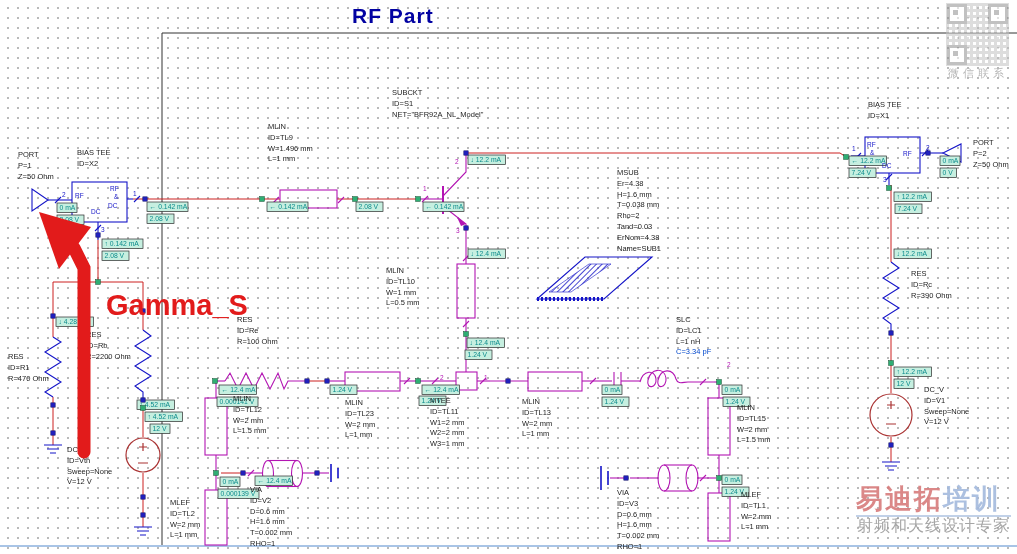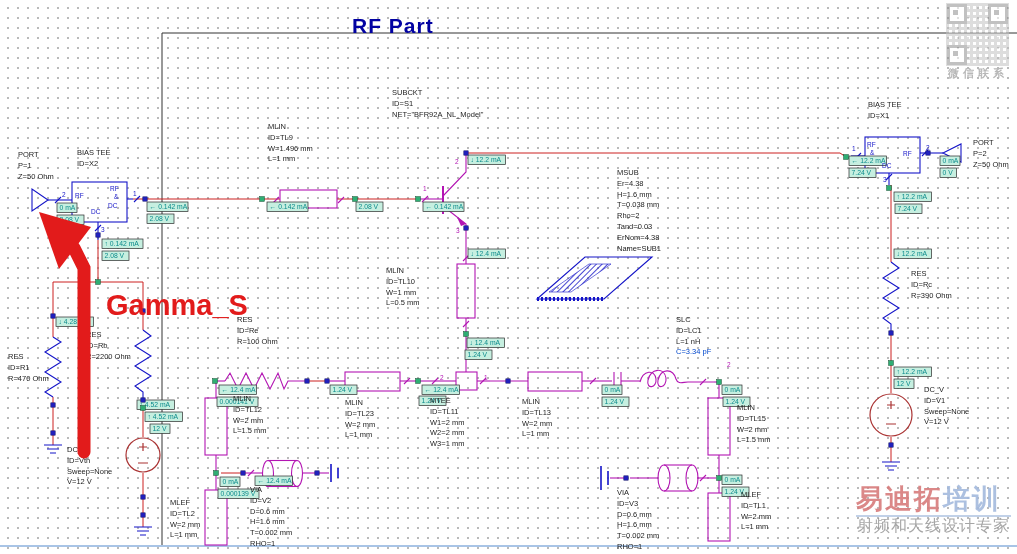--- a/index.html
+++ b/index.html
@@ -16,31 +16,31 @@
     font-family:"Liberation Sans",sans-serif;
   }
   svg text{font-family:"Liberation Sans","DejaVu Sans",sans-serif;}
   .wb{stroke:var(--blue);fill:none;stroke-width:1.1px;}
   .wr{stroke:var(--red);fill:none;stroke-width:1px;}
   .wp{stroke:var(--purple);fill:none;stroke-width:1.1px;}
   .wm{stroke:var(--maroon);fill:none;stroke-width:1.2px;}
   .frame{stroke:#333;stroke-width:1px;}
   .frameb{stroke:#a8c4e6;stroke-width:2px;}
   .overlay{position:absolute;}
-  #title{left:352px;top:14px;font-size:21px;font-weight:600;color:var(--titleblue);letter-spacing:1px;text-align:center;}
+  #title{left:352px;top:4px;font-size:21px;font-weight:600;color:var(--titleblue);letter-spacing:1px;text-align:center;}
   #gamma{left:106px;top:289px;font-size:29px;font-weight:bold;color:var(--arrow);}
   #qr{left:946px;top:3px;width:63px;height:63px;background:#fff;opacity:.55;}
   #qr .grid{position:absolute;inset:0;
     background-image:repeating-linear-gradient(0deg,#9a9a9a 0 3px,transparent 3px 6px),
                      repeating-linear-gradient(90deg,#9a9a9a 0 3px,transparent 3px 6px);
     background-blend-mode:lighten;opacity:.6;}
   #qr .f{position:absolute;width:14px;height:14px;border:3px solid #8f8f8f;background:#fff;}
   #qr .f i{position:absolute;left:3px;top:3px;width:5px;height:5px;background:#8f8f8f;display:block;}
   #qr .f1{left:1px;top:1px;} #qr .f2{right:1px;top:1px;} #qr .f3{left:1px;bottom:1px;}
-  #qrcap{left:941px;top:66px;width:74px;text-align:center;font-size:11px;letter-spacing:4px;color:#b8b8b8;font-weight:bold;}
+  #qrcap{left:941px;top:66px;width:74px;text-align:center;font-size:11px;letter-spacing:4px;color:#b8b8b8;}
   #brand{left:856px;top:486px;line-height:1;}
   #brand .big{font-size:27px;font-weight:bold;letter-spacing:2px;white-space:nowrap;}
   #brand .r{color:rgba(214,120,120,.88);font-family:Liberation Serif, serif;} #brand .b{color:rgba(163,185,221,.9);margin-top:23px;}
   #brand .rule{width:155px;height:2px;background:rgba(160,185,220,.65);margin-top:2px;}
   #brand .sub{font-size:16px;letter-spacing:1px;color:rgba(150,150,150,.85);margin-top:1px;white-space:nowrap;text-align:center;}
 </style>
 </head>
 <body>
 
 <div id="canvas">

